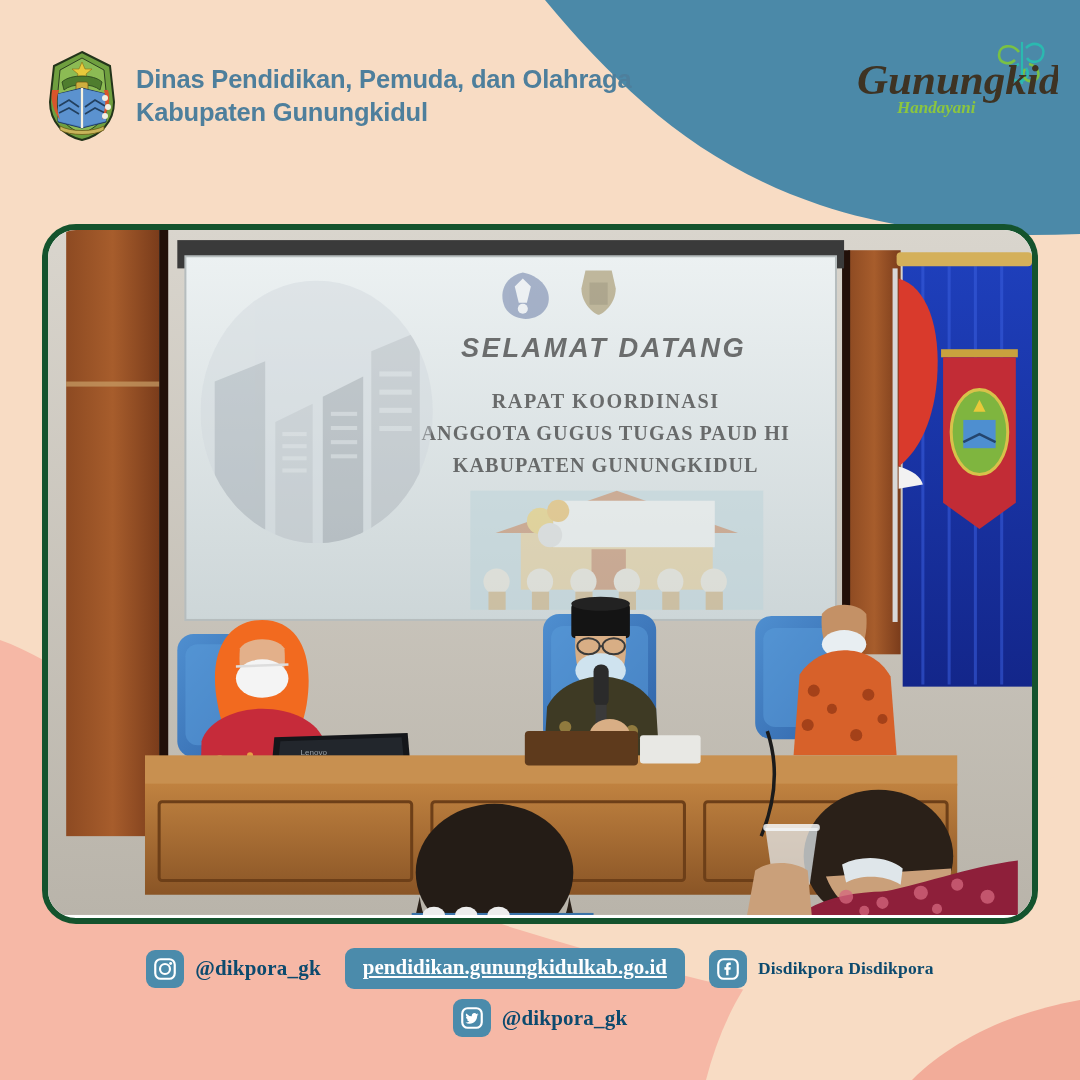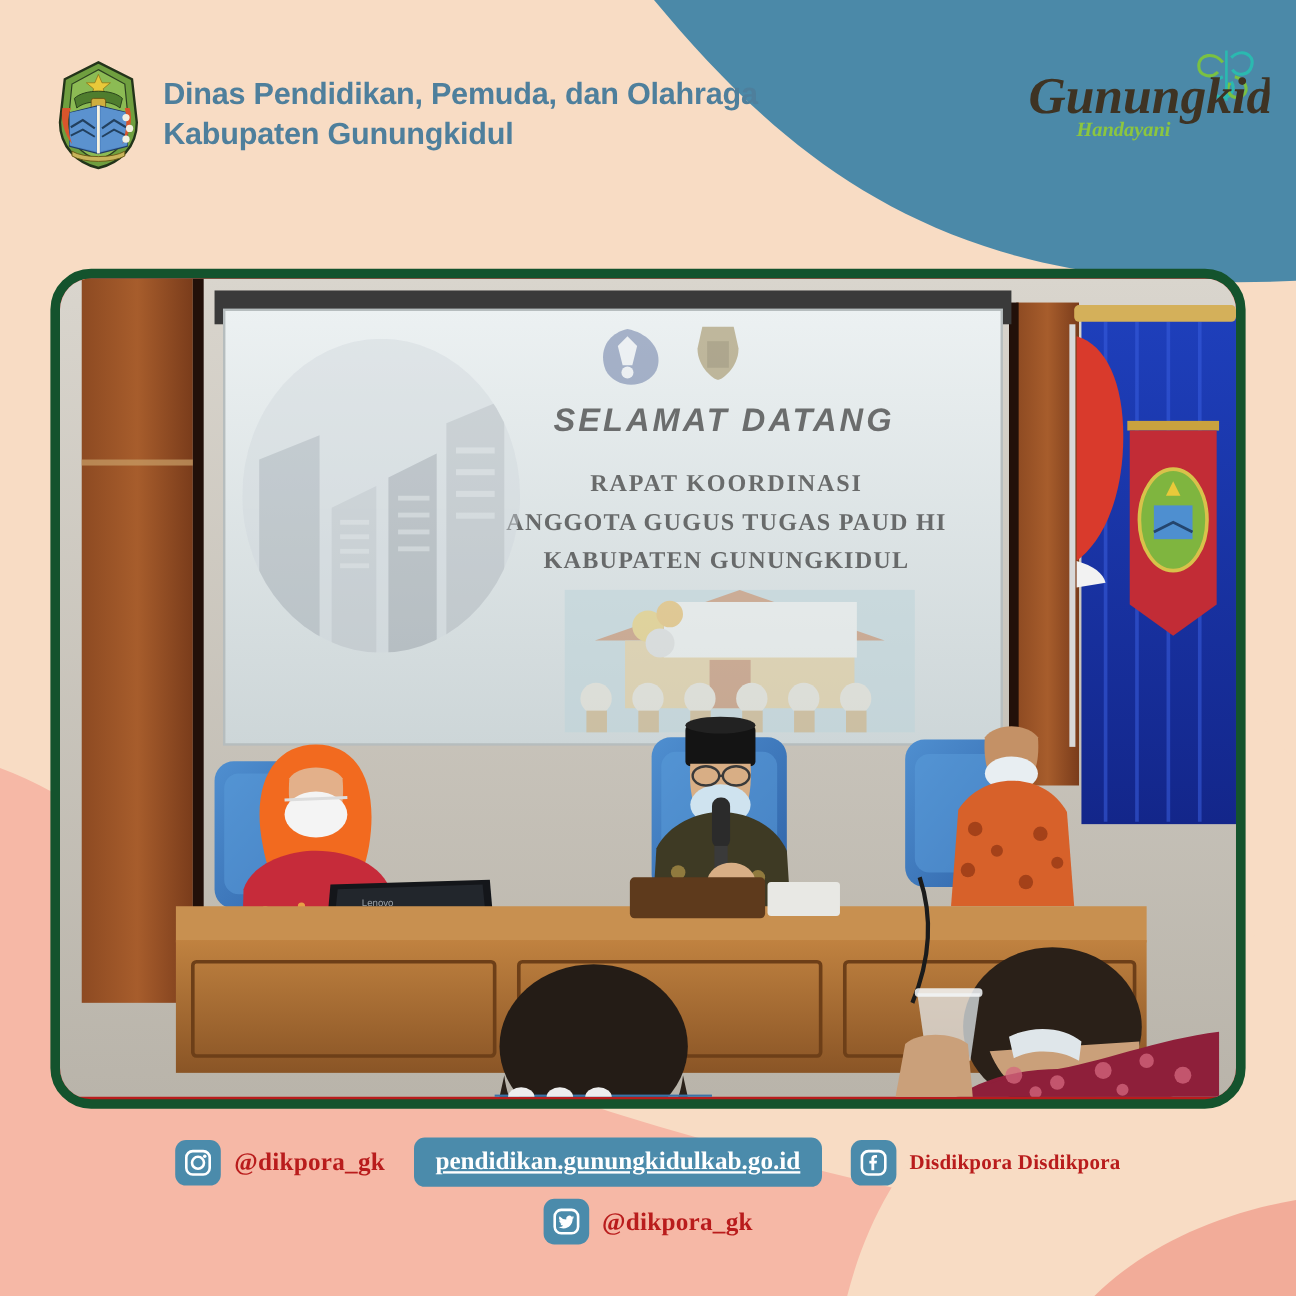--- a/index.html
+++ b/index.html
@@ -33,43 +33,43 @@
   .brand {
     position:absolute; top:34px; right:22px;
     width:215px; height:95px; z-index:6;
   }
 
   
   .photo-card {
     position:absolute;
     left:42px; top:224px;
     width:996px; height:700px;
-    border:8px solid #14532d;
+    border:6px solid #14532d;
     border-radius:34px;
     overflow:hidden;
     z-index:5;
-    background:#b91c1c;
+    background:#ffffff;
   }
   .photo { position:absolute; inset:0; }
 
   
   .footer {
     position:absolute; left:0; right:0; top:948px;
     z-index:6;
     display:flex; flex-direction:column; align-items:center; gap:10px;
   }
   .foot-row { display:flex; align-items:center; justify-content:center; gap:24px; }
   .foot-item { display:flex; align-items:center; gap:11px; }
   .sicon {
     width:38px; height:38px; border-radius:9px;
     background:#4b8bab; display:flex; align-items:center; justify-content:center;
     flex:0 0 auto;
   }
   .slabel {
-    color:#b91c1c; font-size:21px; font-weight:bold;
+    color:#0c4a6e; font-size:21px; font-weight:bold;
     font-family:"Liberation Serif", serif;
     letter-spacing:0.2px; white-space:nowrap;
   }
   .slabel.small { font-size:17.5px; }
   .url-pill {
     background:#4b8bab; color:#ffffff;
     font-family:"Liberation Serif", serif;
     font-size:21px; font-weight:bold;
     padding:7px 18px 9px; border-radius:9px;
     white-space:nowrap;

